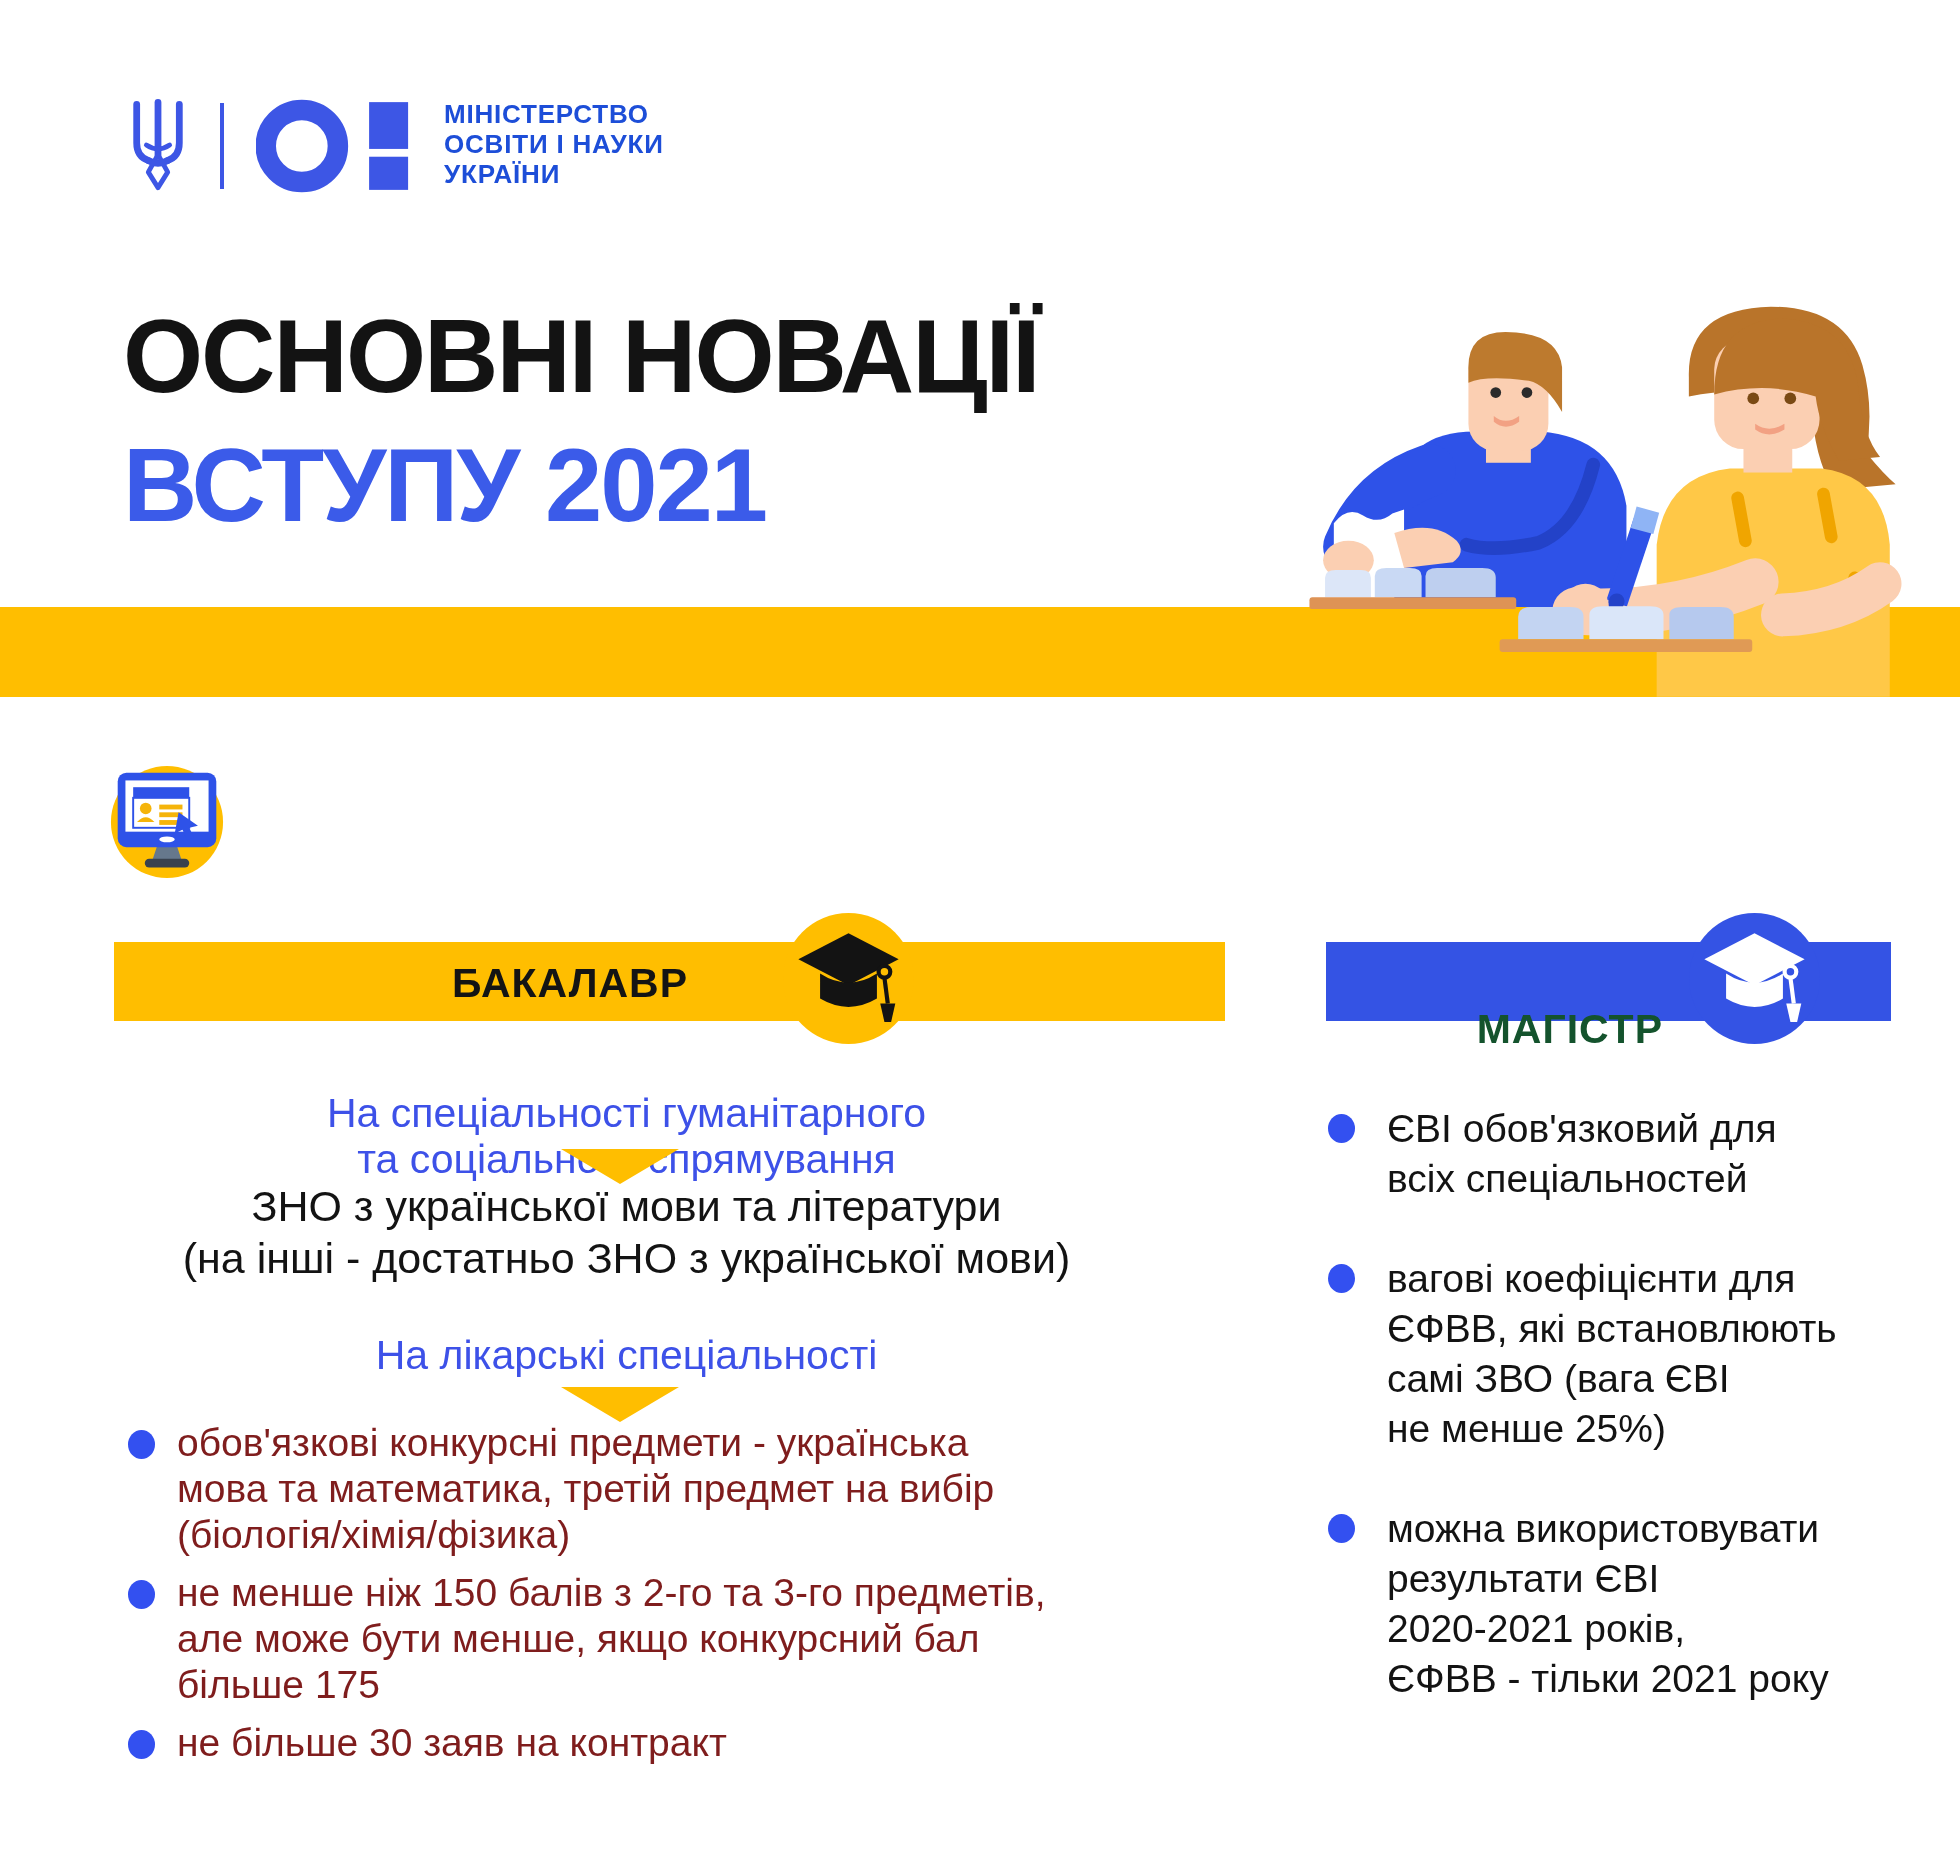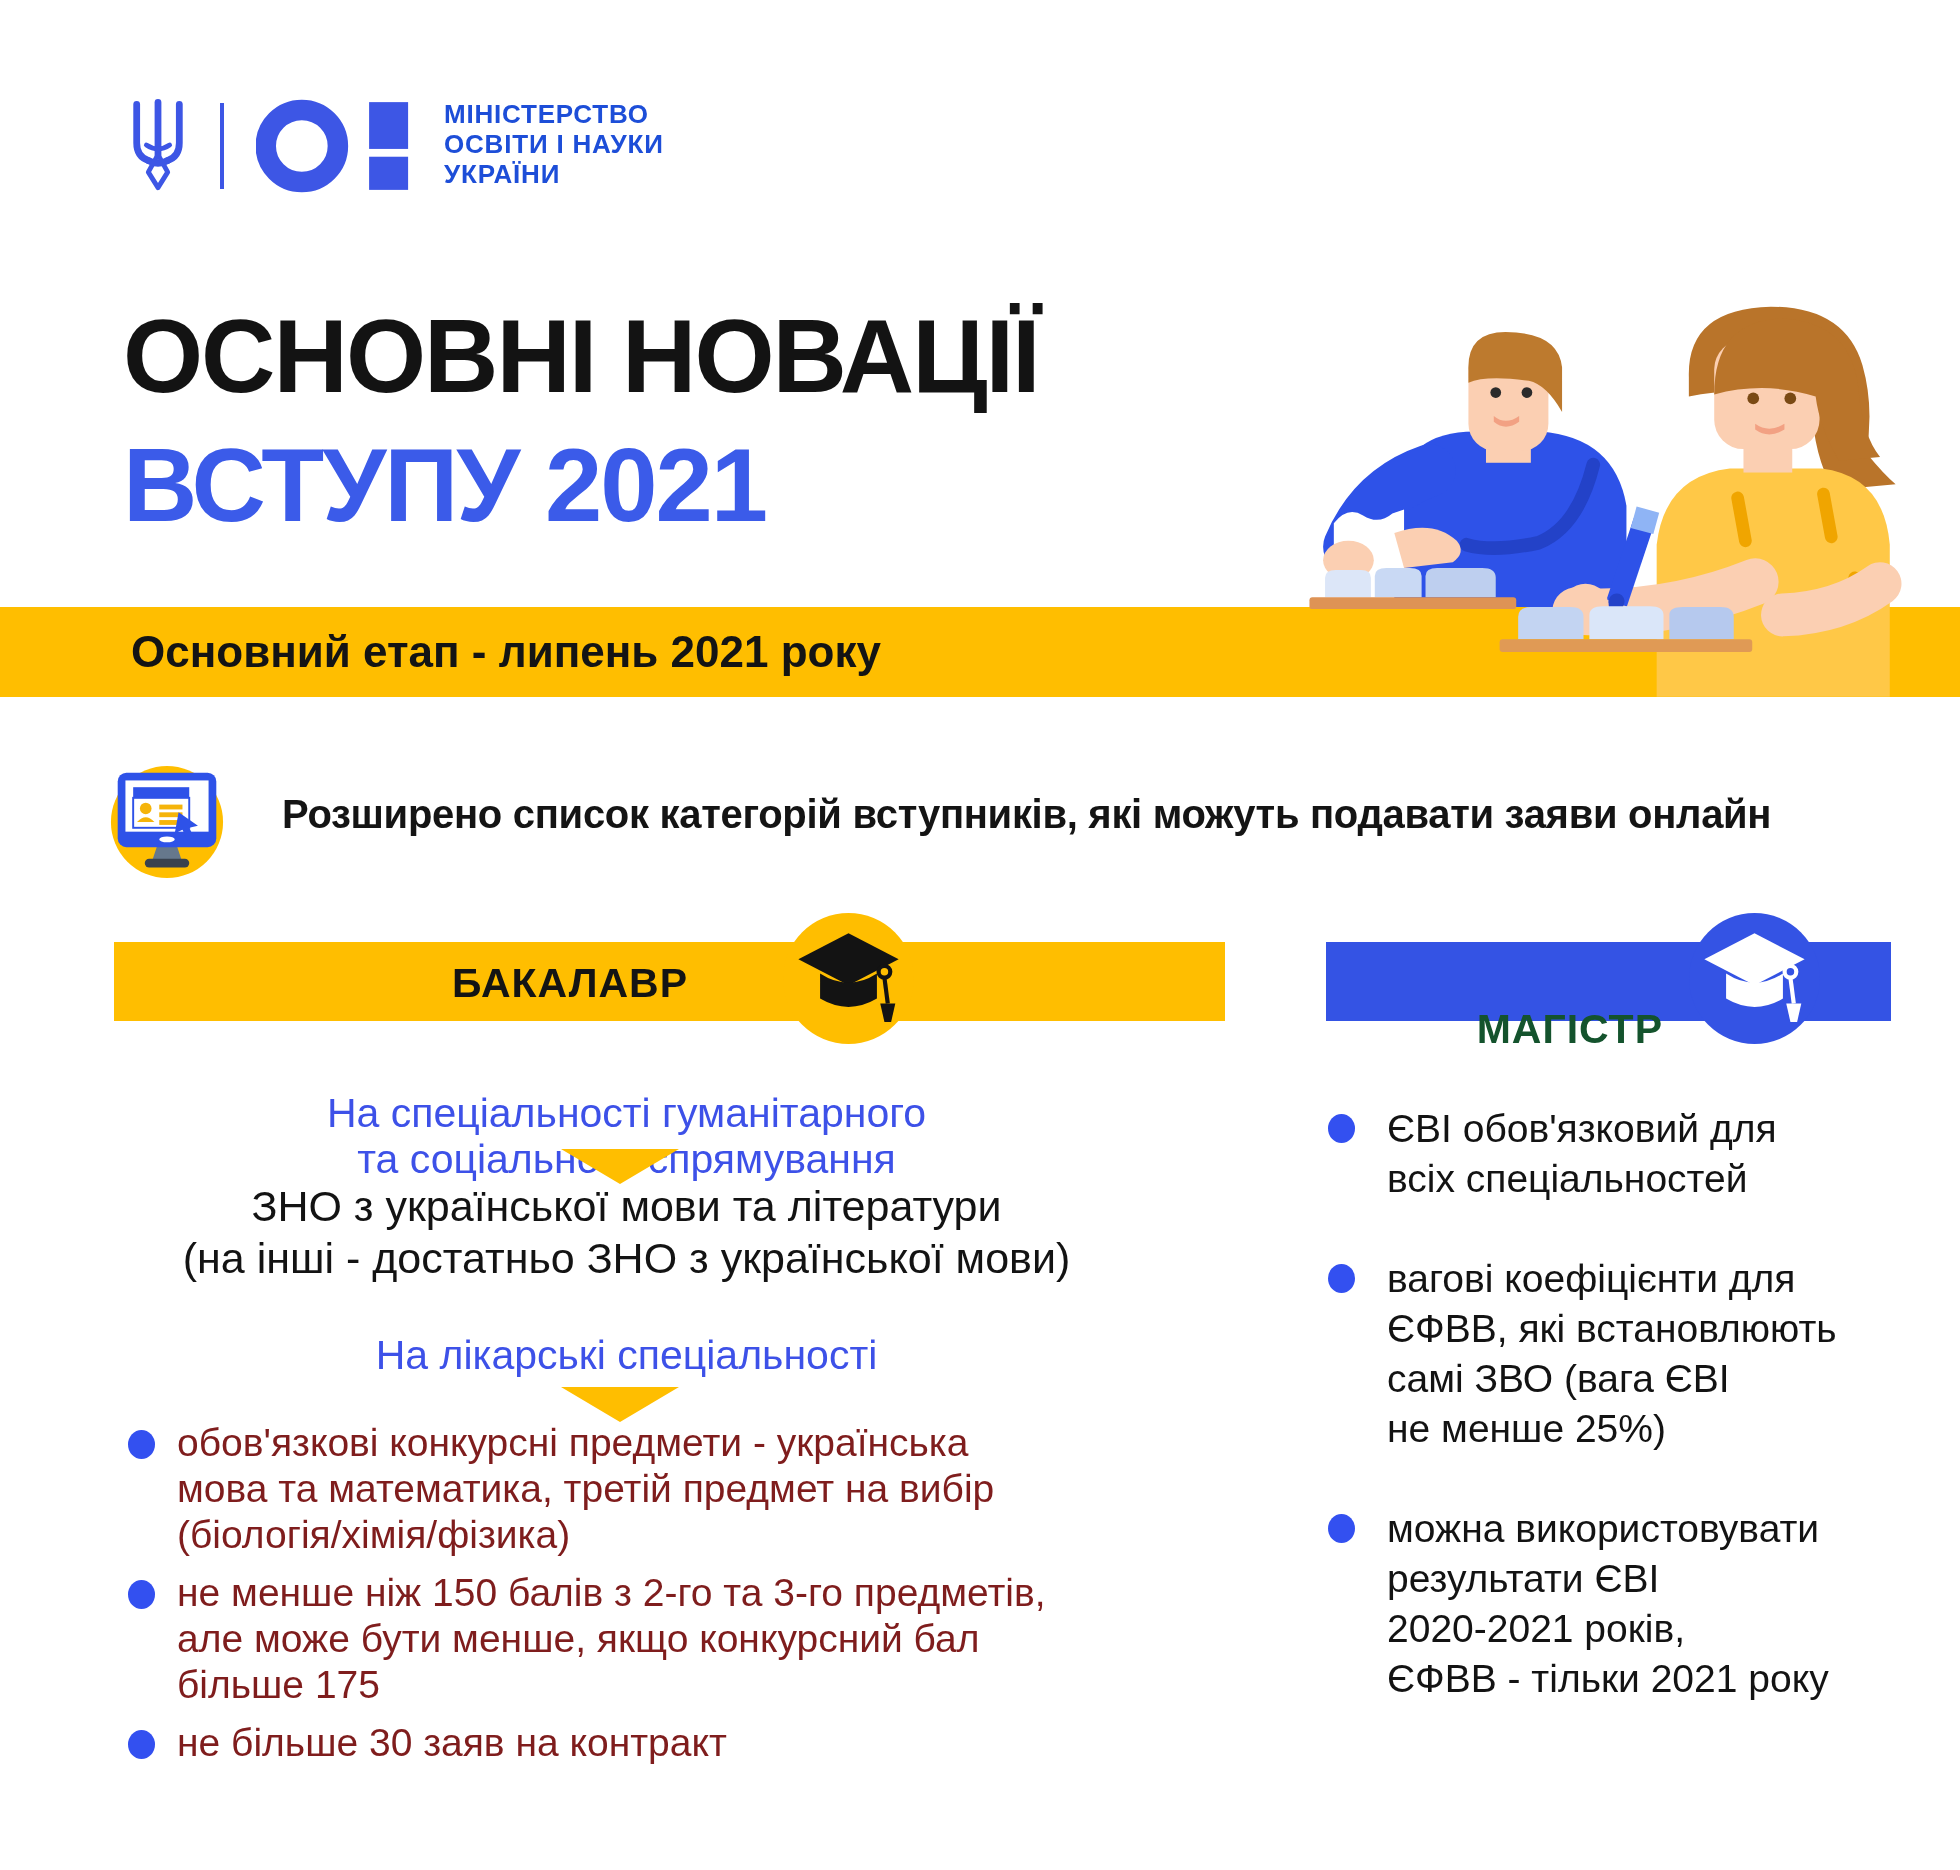--- a/index.html
+++ b/index.html
@@ -92,21 +92,20 @@
   </svg>
 
   <div class="abs ministry-name">МІНІСТЕРСТВО
 ОСВІТИ І НАУКИ
 УКРАЇНИ</div>
 
   <div class="abs title-l1">ОСНОВНІ НОВАЦІЇ</div>
   <div class="abs title-l2">ВСТУПУ 2021</div>
 
   <div class="abs banner"></div>
-  <div class="abs banner-label">Основний етап - липень 2021 року</div>
 
   <svg class="abs illustration" viewBox="0 0 730 418">
 
     <path d="M150 210 Q162 146 232 146 L300 146 Q376 152 388 222 L388 326 L150 326 Z" fill="#2E52E8"></path>
     <path d="M186 186 Q128 206 104 264" fill="none" stroke="#2E52E8" stroke-width="54" stroke-linecap="round"></path>
     <path d="M354 180 Q338 244 298 260 Q252 270 224 262" fill="none" stroke="#2342C8" stroke-width="14" stroke-linecap="round"></path>
     <rect x="244" y="150" width="46" height="28" fill="#FBCFB2"></rect>
     <rect x="226" y="58" width="82" height="108" rx="28" fill="#FBCFB2"></rect>
     <path d="M226 84 Q224 44 264 44 Q318 44 322 80 L322 126 Q306 98 288 94 Q244 88 226 96 Z" fill="#BD7A2E"></path>
     <circle cx="254" cy="106" r="5.5" fill="#2B2B2B"></circle>
@@ -156,21 +155,20 @@
     <rect x="25" y="24" width="58" height="11" fill="#2E52E8"></rect>
     <rect x="25" y="35" width="58" height="31" fill="#ffffff" stroke="#2E52E8" stroke-width="2"></rect>
     <circle cx="38" cy="46" r="6" fill="#F5B40A"></circle>
     <path d="M29 60 Q38 50 47 60 Z" fill="#F5B40A"></path>
     <rect x="52" y="42" width="24" height="5" fill="#F5B40A"></rect>
     <rect x="52" y="50" width="24" height="5" fill="#F5B40A"></rect>
     <rect x="52" y="58" width="24" height="5" fill="#F5B40A"></rect>
     <polygon points="72,50 92,64 83,66 88,76 81,79 76,68 68,72" fill="#2E52E8"></polygon>
     <ellipse cx="60" cy="78" rx="8" ry="3" fill="#ffffff"></ellipse>
   </svg>
-  <div class="abs intro-text">Розширено список категорій вступників, які можуть подавати заяви онлайн</div>
 
   <div class="abs bar bachelor"></div>
   <div class="abs bar-circle bachelor"></div>
   <svg class="abs cap-icon bachelor" viewBox="0 0 140 140">
     <polygon points="70,16 130,47 70,78 10,47" fill="#131313"></polygon>
     <path d="M36 64 Q70 86 104 64 L104 94 Q70 114 36 94 Z" fill="#131313"></path>
     <circle cx="113" cy="62" r="7" fill="none" stroke="#131313" stroke-width="5"></circle>
     <path d="M113 69 L117 100" stroke="#131313" stroke-width="5" fill="none"></path>
     <polygon points="108,100 126,100 121,122 113,122" fill="#131313"></polygon>
   </svg>

